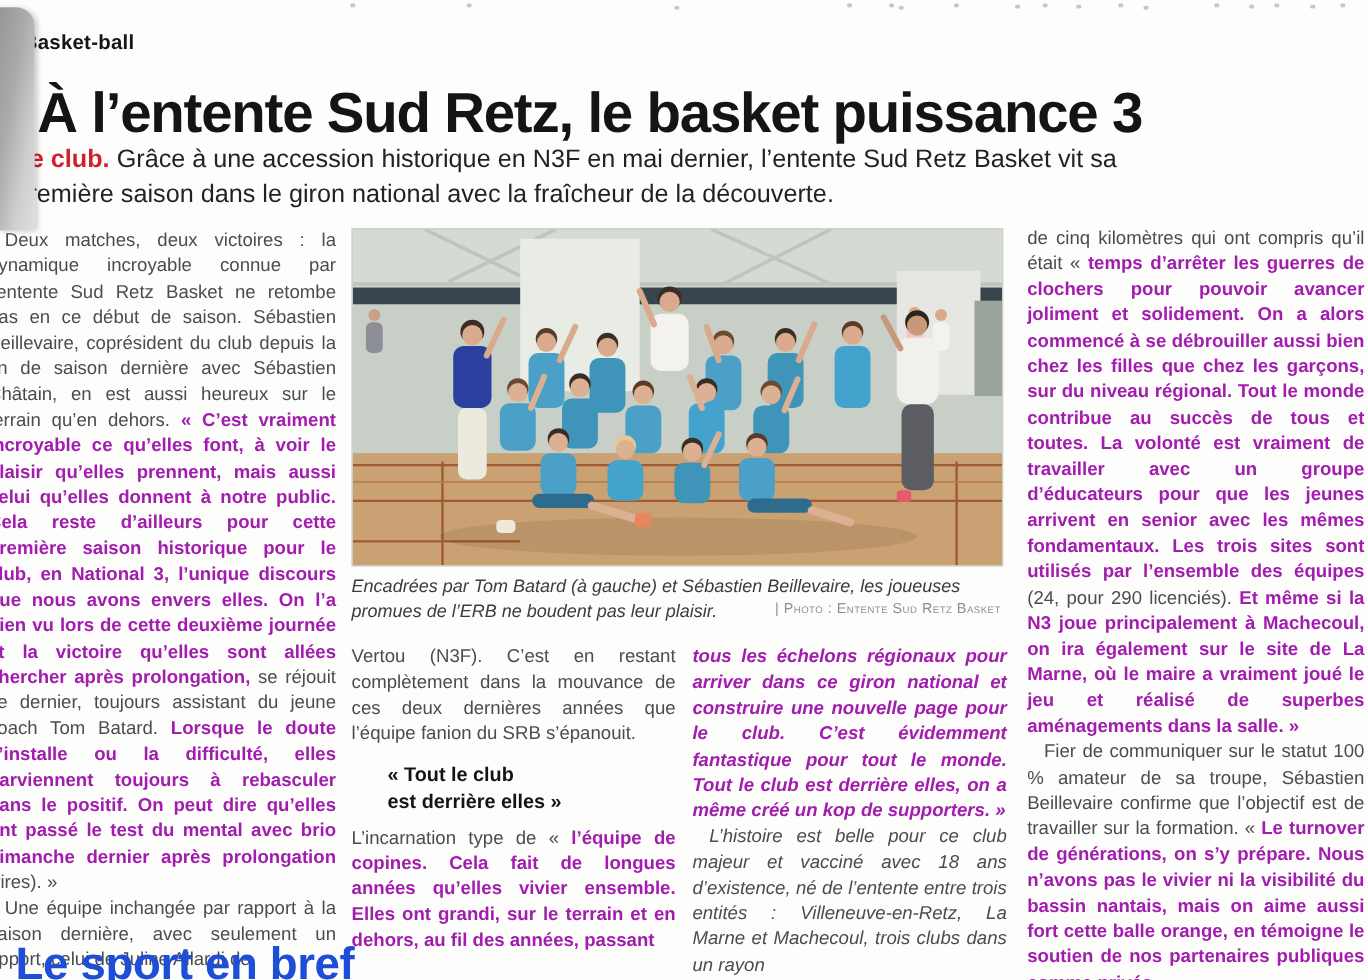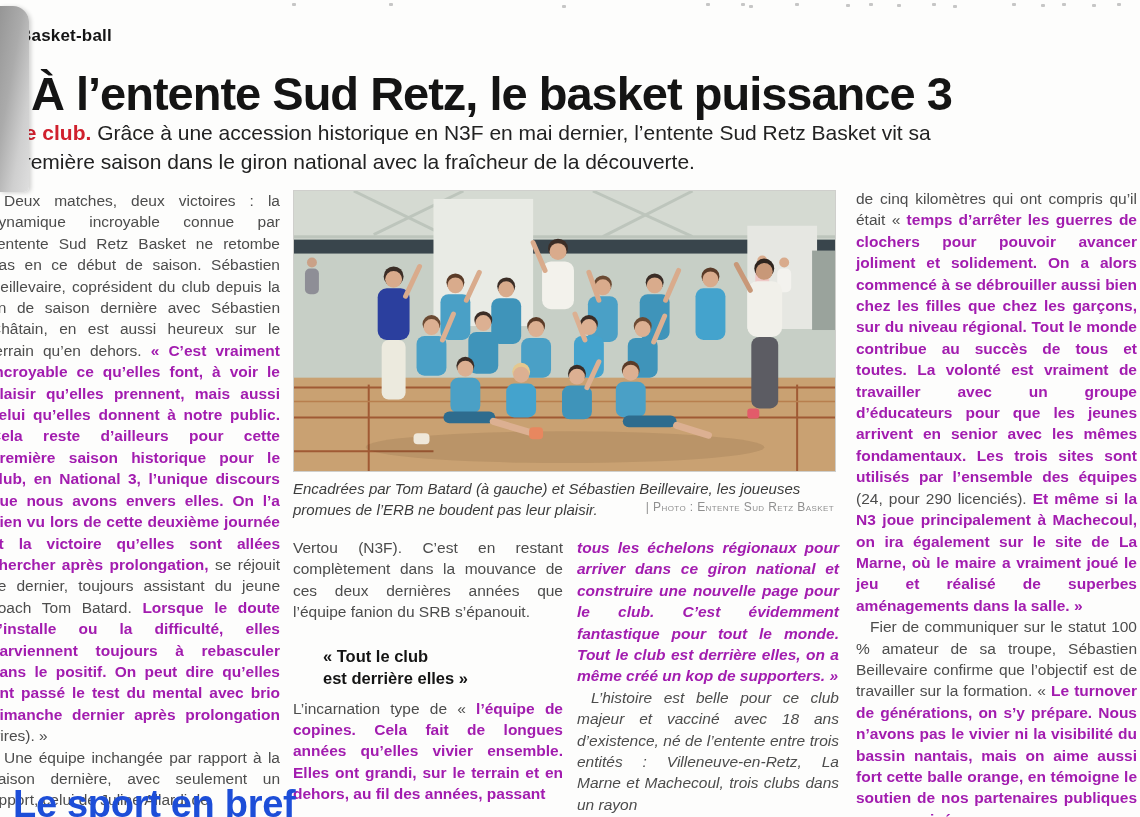--- a/index.html
+++ b/index.html
@@ -30,21 +30,21 @@
   .lede .lead{color:#d0202d;font-weight:700;}
 
   
   .col{position:absolute;font-size:15.5px;line-height:21.4px;text-align:justify;}
   .col p{margin:0;}
   .col p.indent{text-indent:14px;}
   .col span.r{color:#4c4c4c;font-weight:400;}
   .col span.b{color:#a21caf;font-weight:700;}
   .col .subhead{
     font-weight:700;color:#141414;font-size:16.5px;line-height:22px;
-    margin:22px 0 9px 30px;text-align:left;white-space:pre-line;
+    margin:12px 0 9px 30px;text-align:left;white-space:pre-line;
   }
   #col1{left:-10px;top:190px;width:290px;}
   #col2{left:293px;top:537px;width:270px;}
   #col3{left:577px;top:537px;width:262px;font-style:italic;}
   #col4{left:856px;top:188px;width:281px;}
 
   
   .photo{position:absolute;left:293px;top:190px;width:543px;height:282px;border:1px solid #cfcfcc;box-sizing:border-box;background:#c7cfc6;}
   .photo svg{display:block;width:100%;height:100%;}
 

